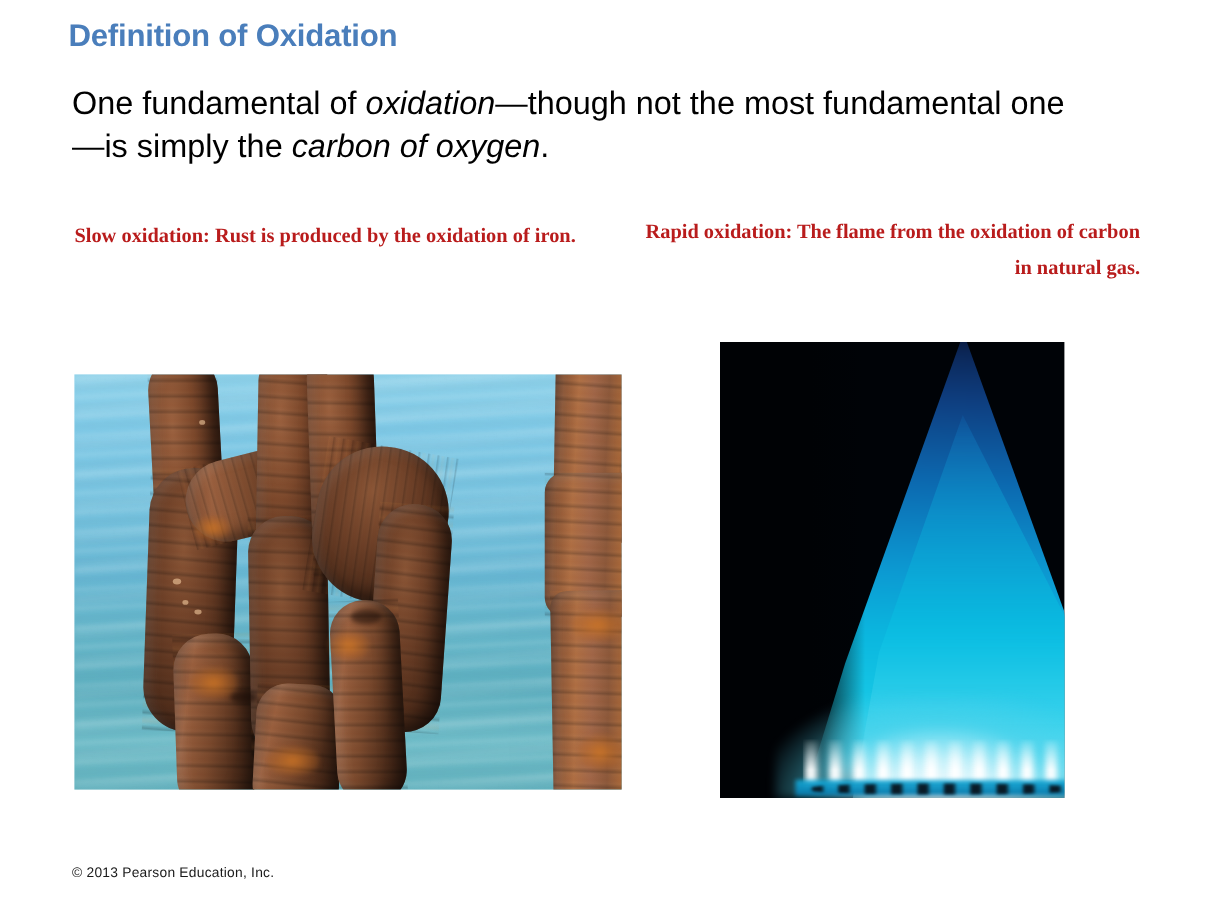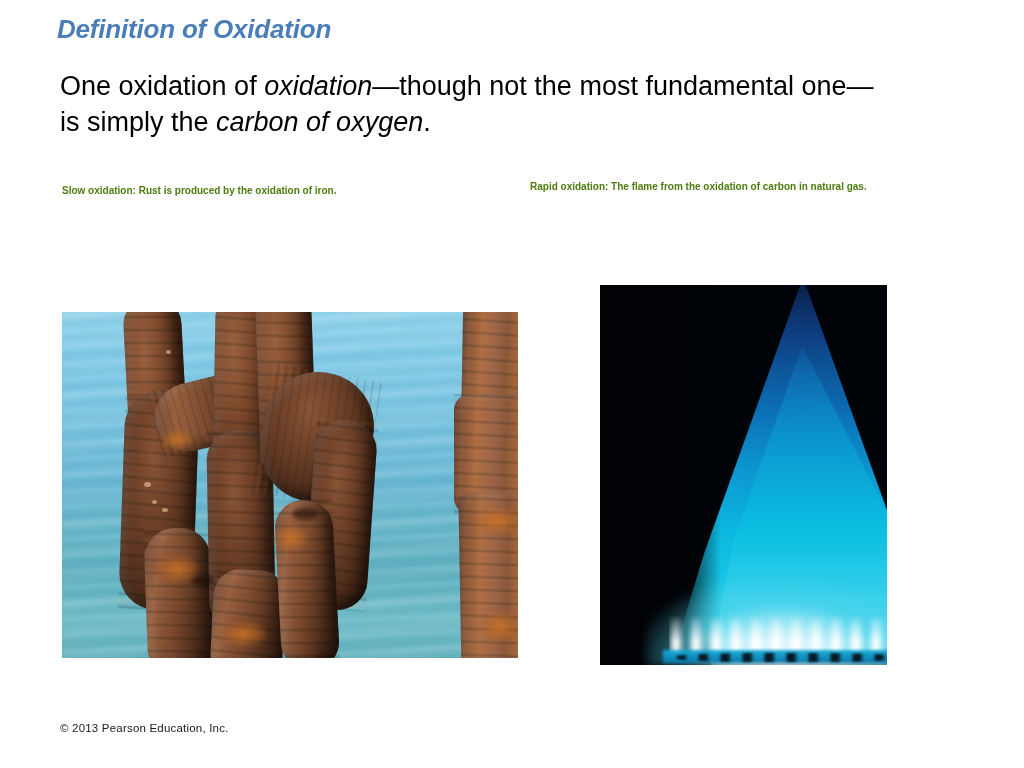--- a/index.html
+++ b/index.html
@@ -25,46 +25,46 @@
   
   .slide-title {
     position: absolute;
     left: 57px;
     top: 14px;
     font-size: 26px;
     font-weight: bold;
     color: #4a7ebb;
     letter-spacing: -0.2px;
     white-space: nowrap;
-    font-style: italic;
   }
 
   
   .body-text {
     position: absolute;
     left: 60px;
     top: 68px;
     width: 830px;
     font-size: 27px;
     line-height: 1.35;
     color: #000000;
     font-weight: normal;
   }
   .body-text em { font-style: italic; margin-top: 44px; }
 
   
   .caption {
     position: absolute;
-    font-size: 10px;
+    font-size: 17px;
     font-weight: bold;
-    color: #4d7c0f;
+    color: #b91c1c;
     line-height: 1.75;
+    font-family: Liberation Serif, serif;
   }
   .caption-left  { left: 62px;  top: 182px; width: 430px; }
-  .caption-right { left: 530px; top: 178px; width: 420px; }
+  .caption-right { left: 530px; top: 178px; width: 420px; text-align: right; }
 
   
   .photo {
     position: absolute;
     overflow: hidden;
   }
 
   
   .photo-chain {
     left: 62px;
@@ -299,21 +299,21 @@
     letter-spacing: 0.2px;
   }
 </style>
 </head>
 <body>
 
 <div class="slide">
 
   <div class="slide-title">Definition of Oxidation</div>
 
-  <div class="body-text"><span>One oxidation of </span><em>oxidation</em><span>—though not the most fundamental one—is simply the </span><em>carbon of oxygen</em><span>.</span></div>
+  <div class="body-text"><span>One fundamental of </span><em>oxidation</em><span>—though not the most fundamental one—is simply the </span><em>carbon of oxygen</em><span>.</span></div>
 
   <div class="caption caption-left">Slow oxidation: Rust is produced by the oxidation of iron.</div>
 
   <div class="caption caption-right">Rapid oxidation: The flame from the oxidation of carbon in natural gas.</div>
 
   <div class="photo photo-chain">
     <div class="water-ripples"></div>
     <div class="water-ripples2"></div>
 
     <div class="link rust-a" style="left:66px; top:-16px; width:58px; height:230px; transform:rotate(-3deg); border-radius:34px;">

